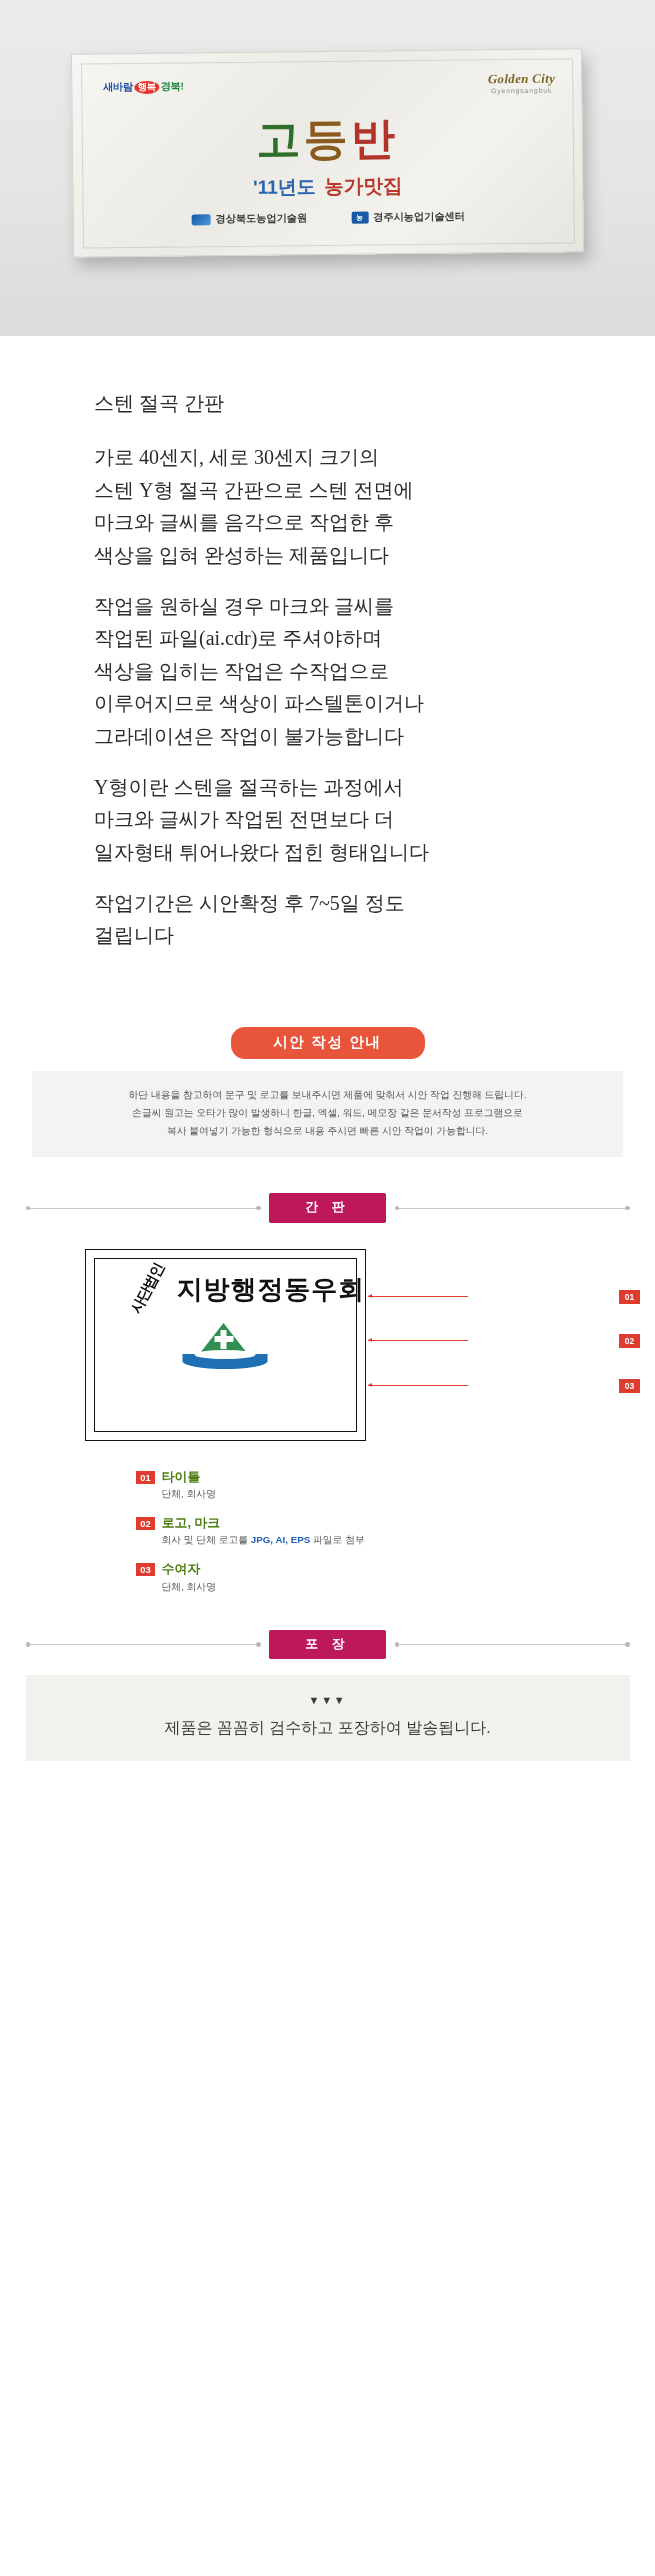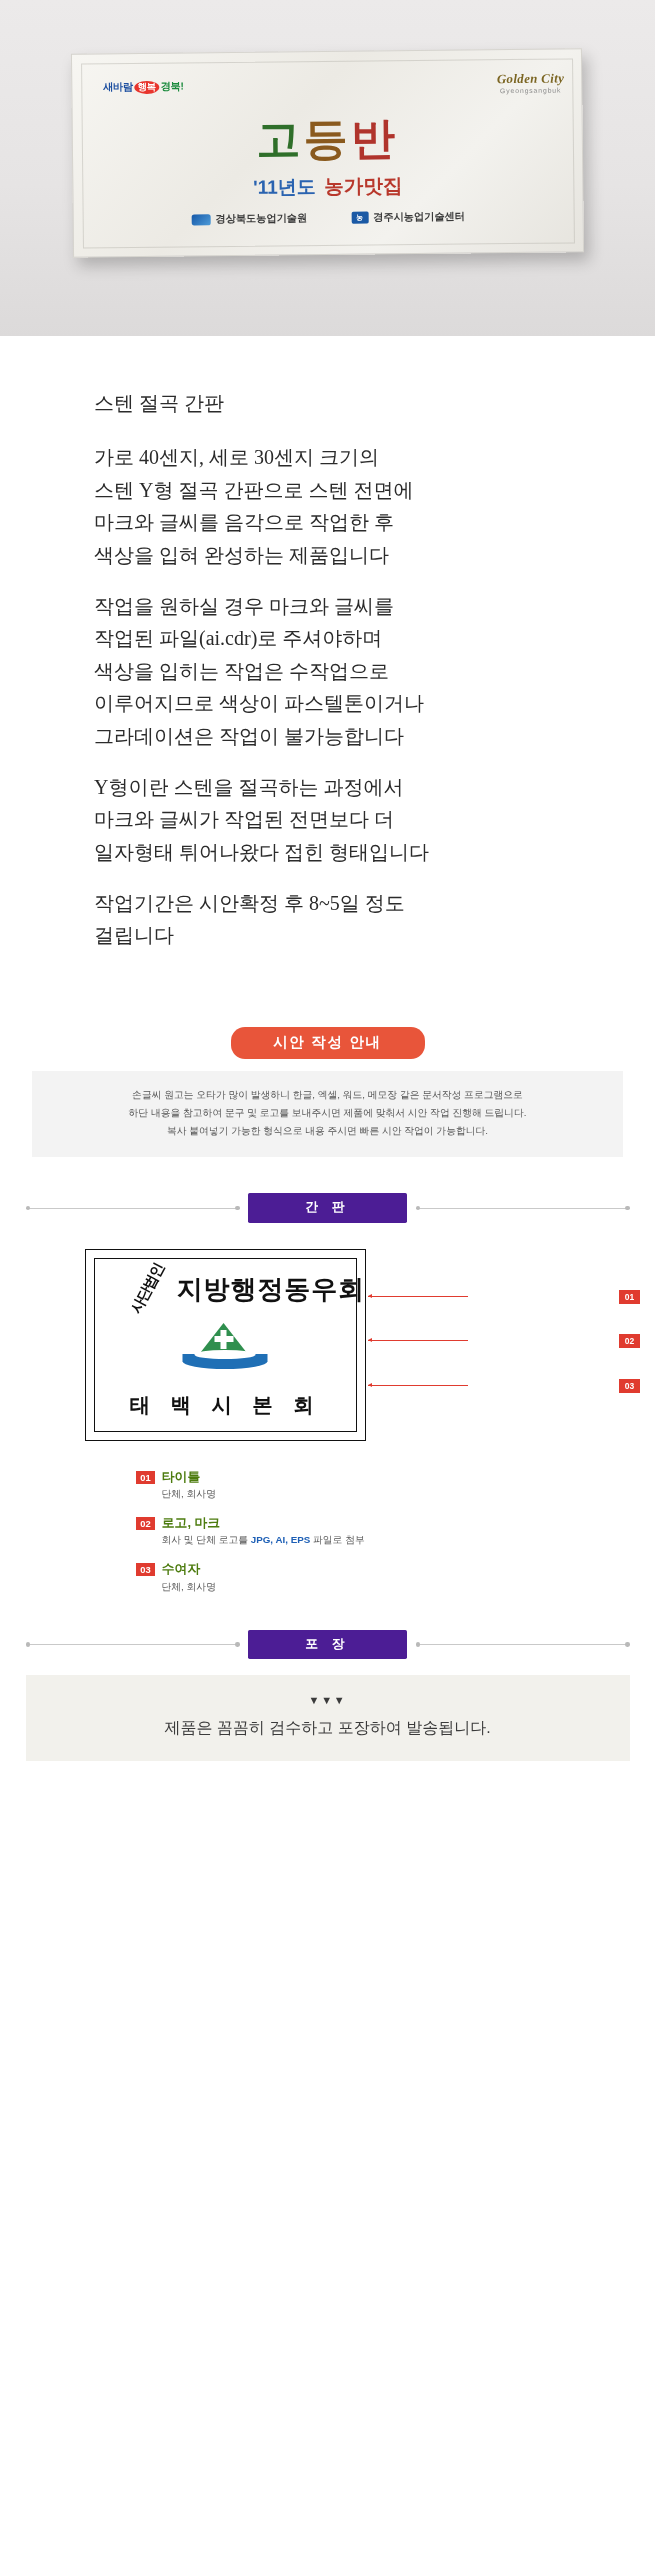--- a/index.html
+++ b/index.html
@@ -46,21 +46,21 @@
   }
   .plate-tl .heart {
     display: inline-block;
     background: #e8352d; color: #fff;
     border-radius: 50%;
     padding: 0 3.4px; margin: 0 1.7px;
     font-size: 9.4px;
   }
   .plate-tl .green { color: #1a8a3c; }
   .plate-tr {
-    position: absolute; right: 17px; top: 22px;
+    position: absolute; right: 26px; top: 22px;
     text-align: center;
   }
   .plate-tr .gc {
     font-family: "Liberation Serif", serif;
     font-style: italic;
     font-size: 12.8px; font-weight: bold;
     color: #7b6522;
     letter-spacing: 0.4px;
   }
   .plate-tr .gc2 {
@@ -148,22 +148,22 @@
   .div-line::after {
     content: ""; position: absolute; top: -1.7px;
     width: 4.3px; height: 4.3px; border-radius: 50%;
     background: #b9b9b9;
   }
   .div-line.left::before { left: 0; }
   .div-line.left::after  { right: 0; }
   .div-line.right::before{ left: 0; }
   .div-line.right::after { right: 0; }
   .pill {
-    width: 159px;
-    background: #4c1d95;
+    width: 117px;
+    background: #be185d;
     color: #ffffff;
     text-align: center;
     font-size: 12.8px; font-weight: bold;
     letter-spacing: 5.1px;
     padding: 6px 0 6.8px;
     margin: 0 8.5px;
     border-radius: 1.7px;
   }
 
   
@@ -353,50 +353,49 @@
 마크와 글씨를 음각으로 작업한 후
 색상을 입혀 완성하는 제품입니다</p>
     <p style="white-space: pre-line;">작업을 원하실 경우 마크와 글씨를
 작업된 파일(ai.cdr)로 주셔야하며
 색상을 입히는 작업은 수작업으로
 이루어지므로 색상이 파스텔톤이거나
 그라데이션은 작업이 불가능합니다</p>
     <p style="white-space: pre-line;">Y형이란 스텐을 절곡하는 과정에서
 마크와 글씨가 작업된 전면보다 더
 일자형태 튀어나왔다 접힌 형태입니다</p>
-    <p style="white-space: pre-line;">작업기간은 시안확정 후 8~5일 정도
+    <p style="white-space: pre-line;">작업기간은 시안확정 후 7~5일 정도
 걸립니다</p>
   </div>
 
   <div class="sec-head-wrap">
     <div class="sec-head">시안 작성 안내</div>
   </div>
   <div class="notice">
+    <div>하단 내용을 참고하여 문구 및 로고를 보내주시면 제품에 맞춰서 시안 작업 진행해 드립니다.</div>
     <div>손글씨 원고는 오타가 많이 발생하니 한글, 엑셀, 워드, 메모장 같은 문서작성 프로그램으로</div>
-    <div>하단 내용을 참고하여 문구 및 로고를 보내주시면 제품에 맞춰서 시안 작업 진행해 드립니다.</div>
     <div>복사 붙여넣기 가능한 형식으로 내용 주시면 빠른 시안 작업이 가능합니다.</div>
   </div>
 
   <div class="div-head">
     <div class="div-line left"></div>
     <div class="pill">간 판</div>
     <div class="div-line right"></div>
   </div>
 
   <div class="diagram">
     <div class="sign-outer">
       <div class="sign-inner"></div>
       <div class="sign-stamp">사단법인</div>
       <div class="sign-title">지방행정동우회</div>
       <div class="sign-logo">
         <div class="mountain"></div>
         <div class="cross"></div>
         <div class="water"></div>
       </div>
-      <div class="sign-bottom">태 백 시 본 회</div>
     </div>
 
     <div class="lead" style="left:368px; top:54px; width:100px;"></div>
     <div class="callout" style="top:48px;">01</div>
 
     <div class="lead" style="left:368px; top:98px; width:100px;"></div>
     <div class="callout" style="top:92px;">02</div>
 
     <div class="lead" style="left:368px; top:143px; width:100px;"></div>
     <div class="callout" style="top:137px;">03</div>

